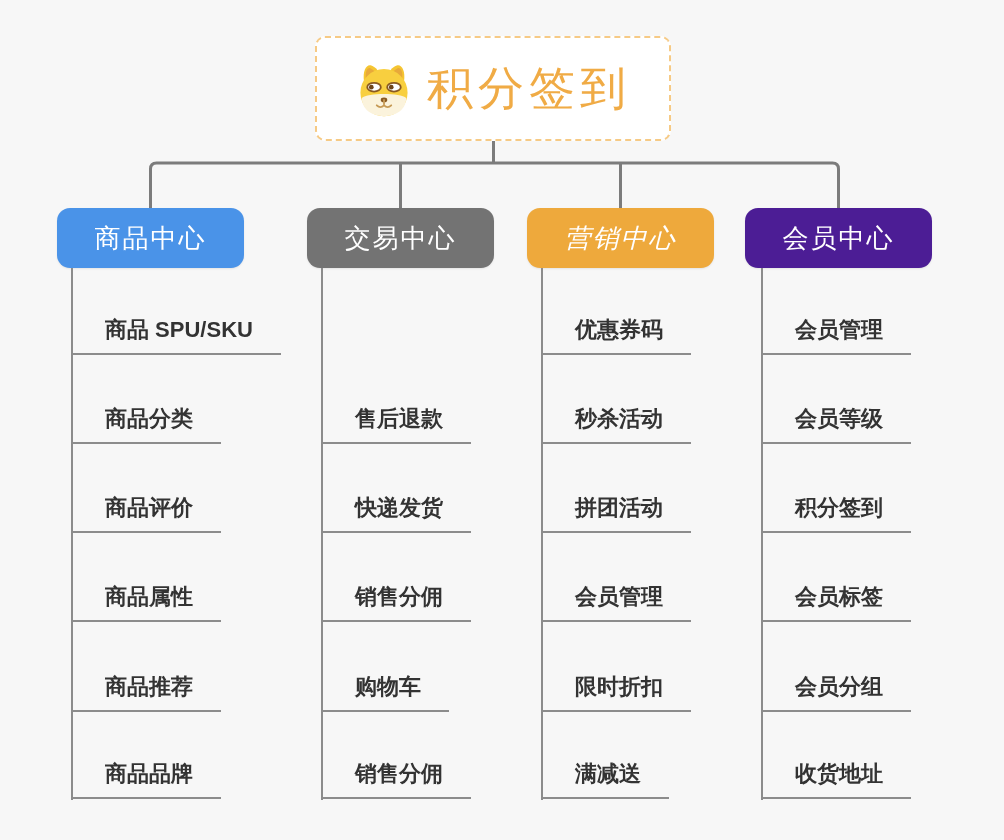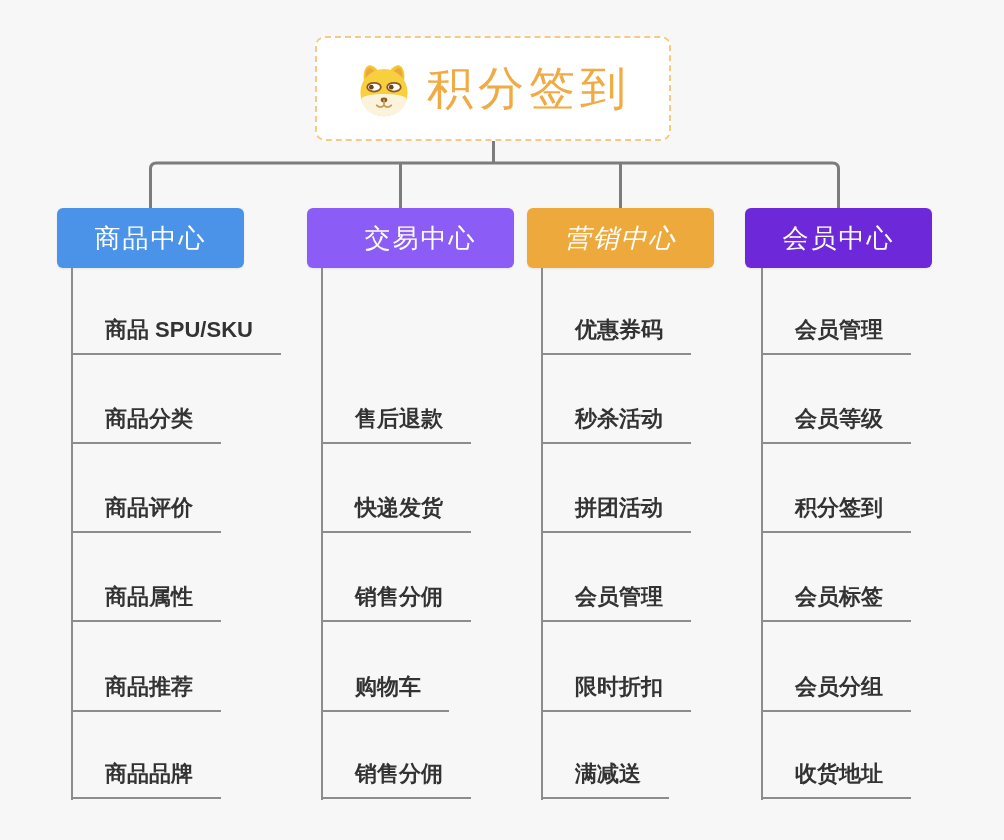--- a/index.html
+++ b/index.html
@@ -35,21 +35,21 @@
     color:#f0ab45;
     font-weight:400;
     white-space:nowrap;
   }
   .doge{width:58px;height:58px;flex:0 0 auto;}
   
   .cat{
     position:absolute;
     top:208px;
     width:187px;height:60px;
-    border-radius:6px;
+    border-radius:13px;
     display:flex;align-items:center;justify-content:center;
     color:#ffffff;
     font-size:26px;
     letter-spacing:2px;
     white-space:nowrap;
     box-shadow:0 1px 2px rgba(0,0,0,0.08);
   }
   
   .branch-line{
     position:absolute;
@@ -103,27 +103,27 @@
       <ellipse cx="32" cy="44" rx="3.6" ry="2.6" fill="#8A5A22"></ellipse>
 
       <path d="M32 44 V49 M24 50 Q28 54 32 50 Q36 54 40 50" stroke="#C69A55" stroke-width="2" fill="none" stroke-linecap="round"></path>
     </svg>
     <span class="root-title">积分签到</span>
   </div>
 
   <div class="cat" style="left: 57px; background-color: rgb(74, 147, 232);">
     <span>商品中心</span>
   </div>
-  <div class="cat" style="left: 307px; background-color: #8b5cf6; padding-left: 20px;">
+  <div class="cat" style="left: 307px; background-color: #737373;">
     <span>交易中心</span>
   </div>
   <div class="cat" style="left: 527px; background-color: rgb(238, 169, 60); font-style: italic;">
     <span>营销中心</span>
   </div>
-  <div class="cat" style="left: 745px; background-color: #6d28d9;">
+  <div class="cat" style="left: 745px; background-color: #4c1d95;">
     <span>会员中心</span>
   </div>
 
   <div class="branch-line" style="left:71px"></div>
   <div class="branch-line" style="left:321px"></div>
   <div class="branch-line" style="left:541px"></div>
   <div class="branch-line" style="left:761px"></div>
 
   <div class="leaf" style="left:72px;top:311px">商品 SPU/SKU</div>
   <div class="leaf" style="left:72px;top:400px">商品分类</div>

